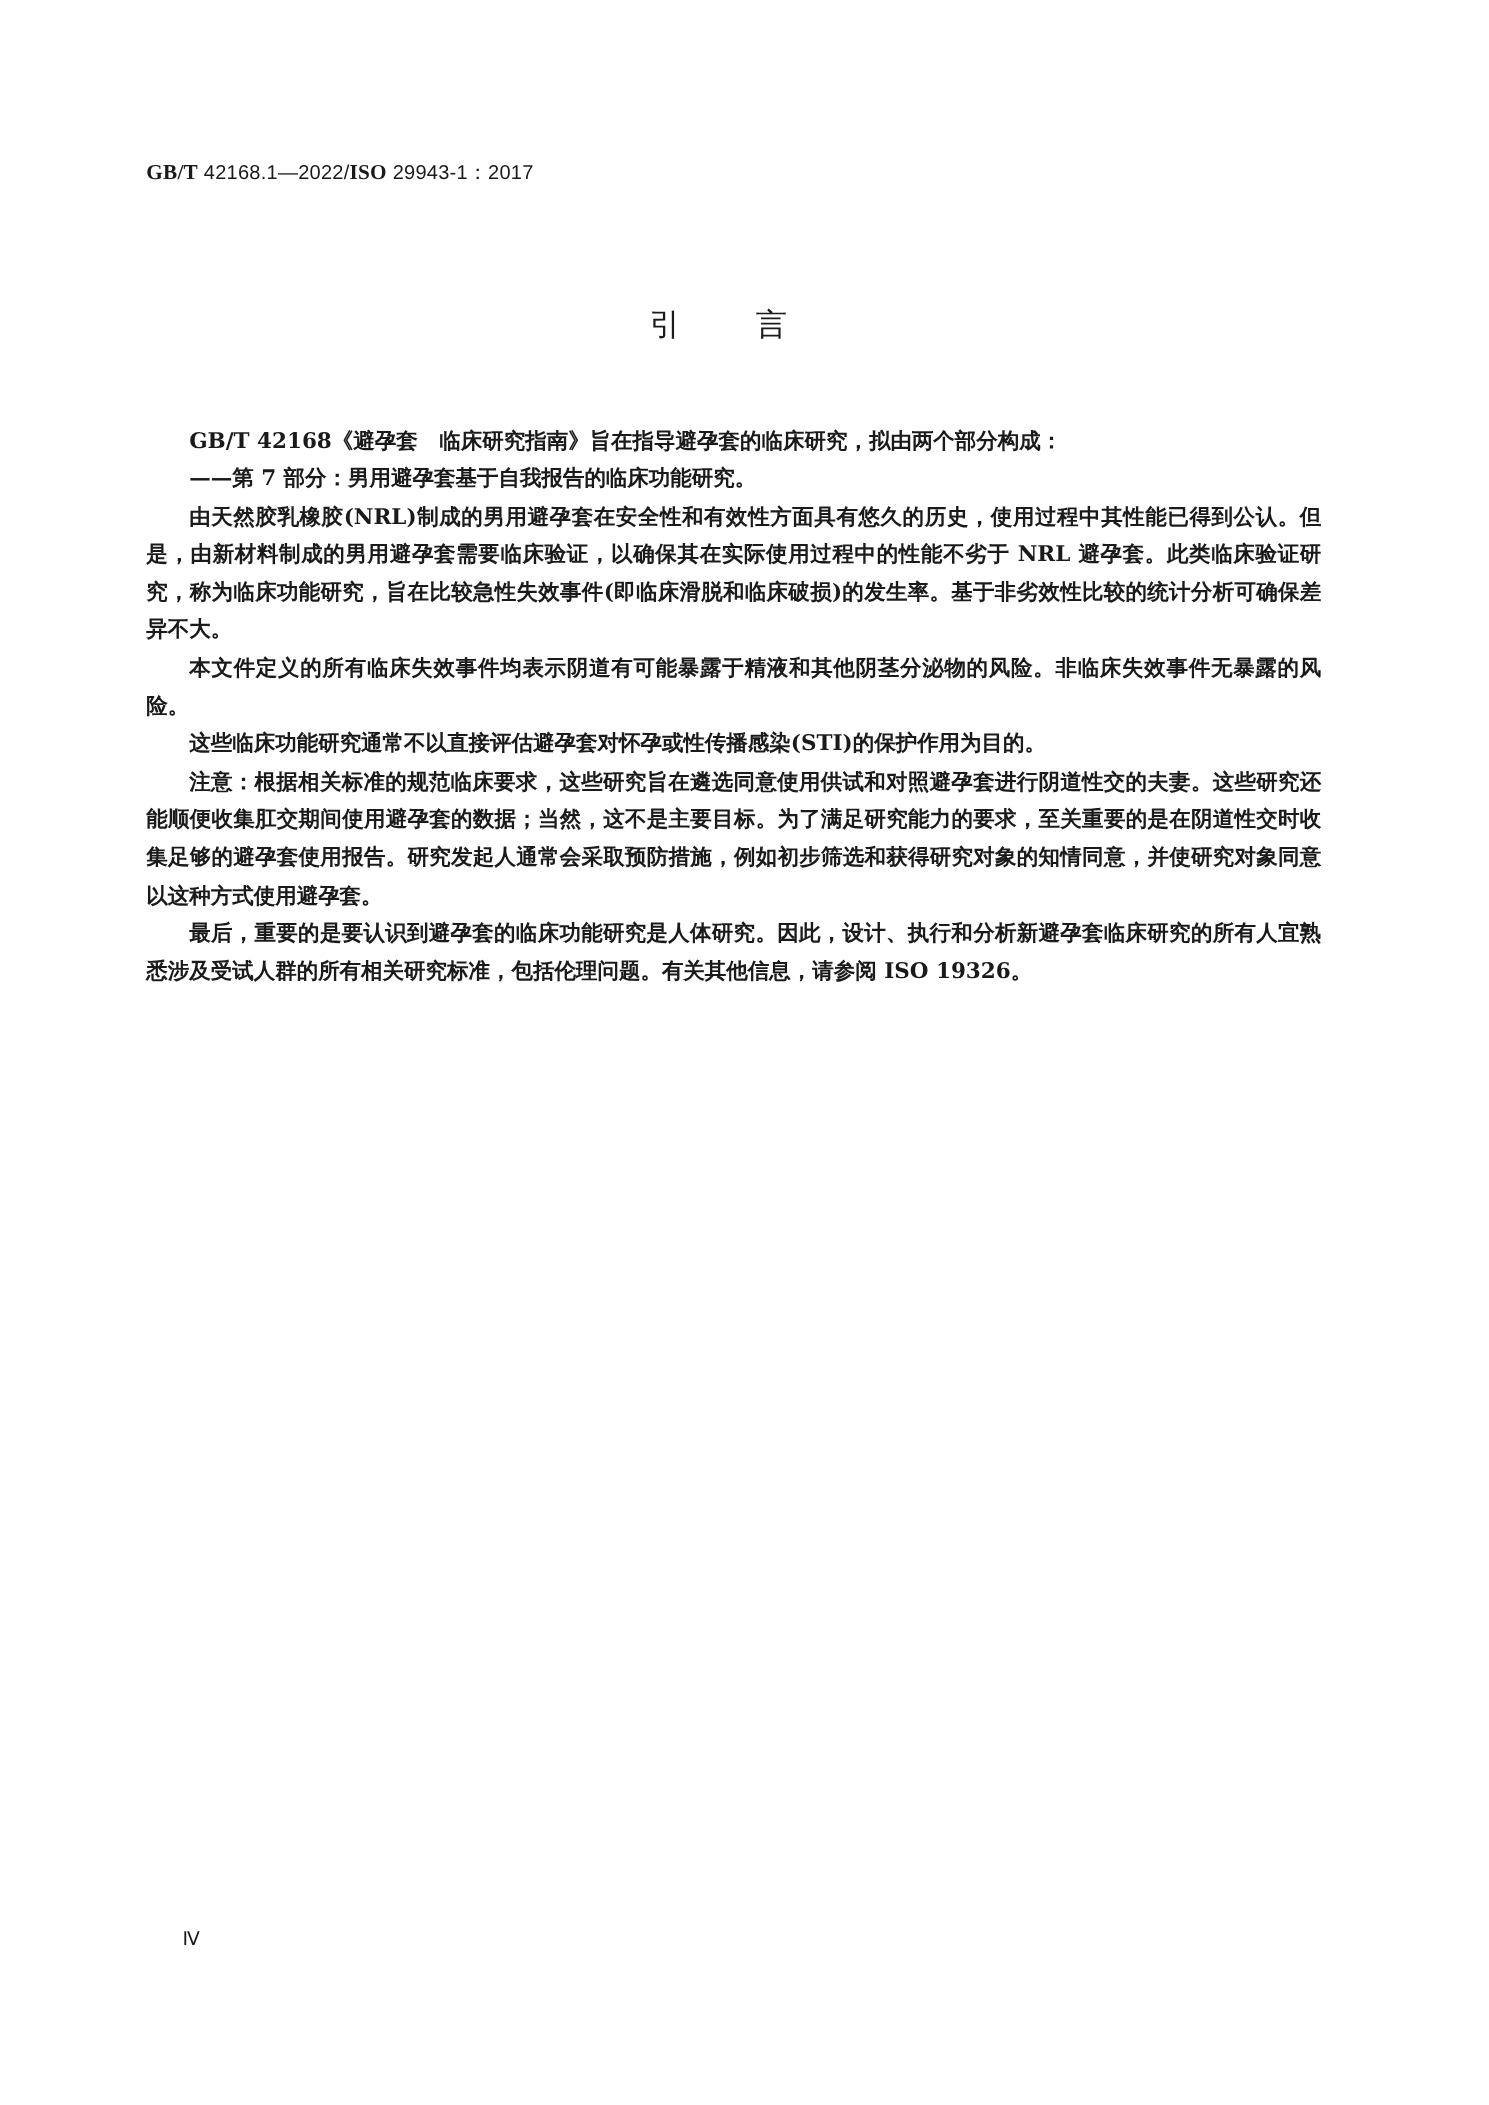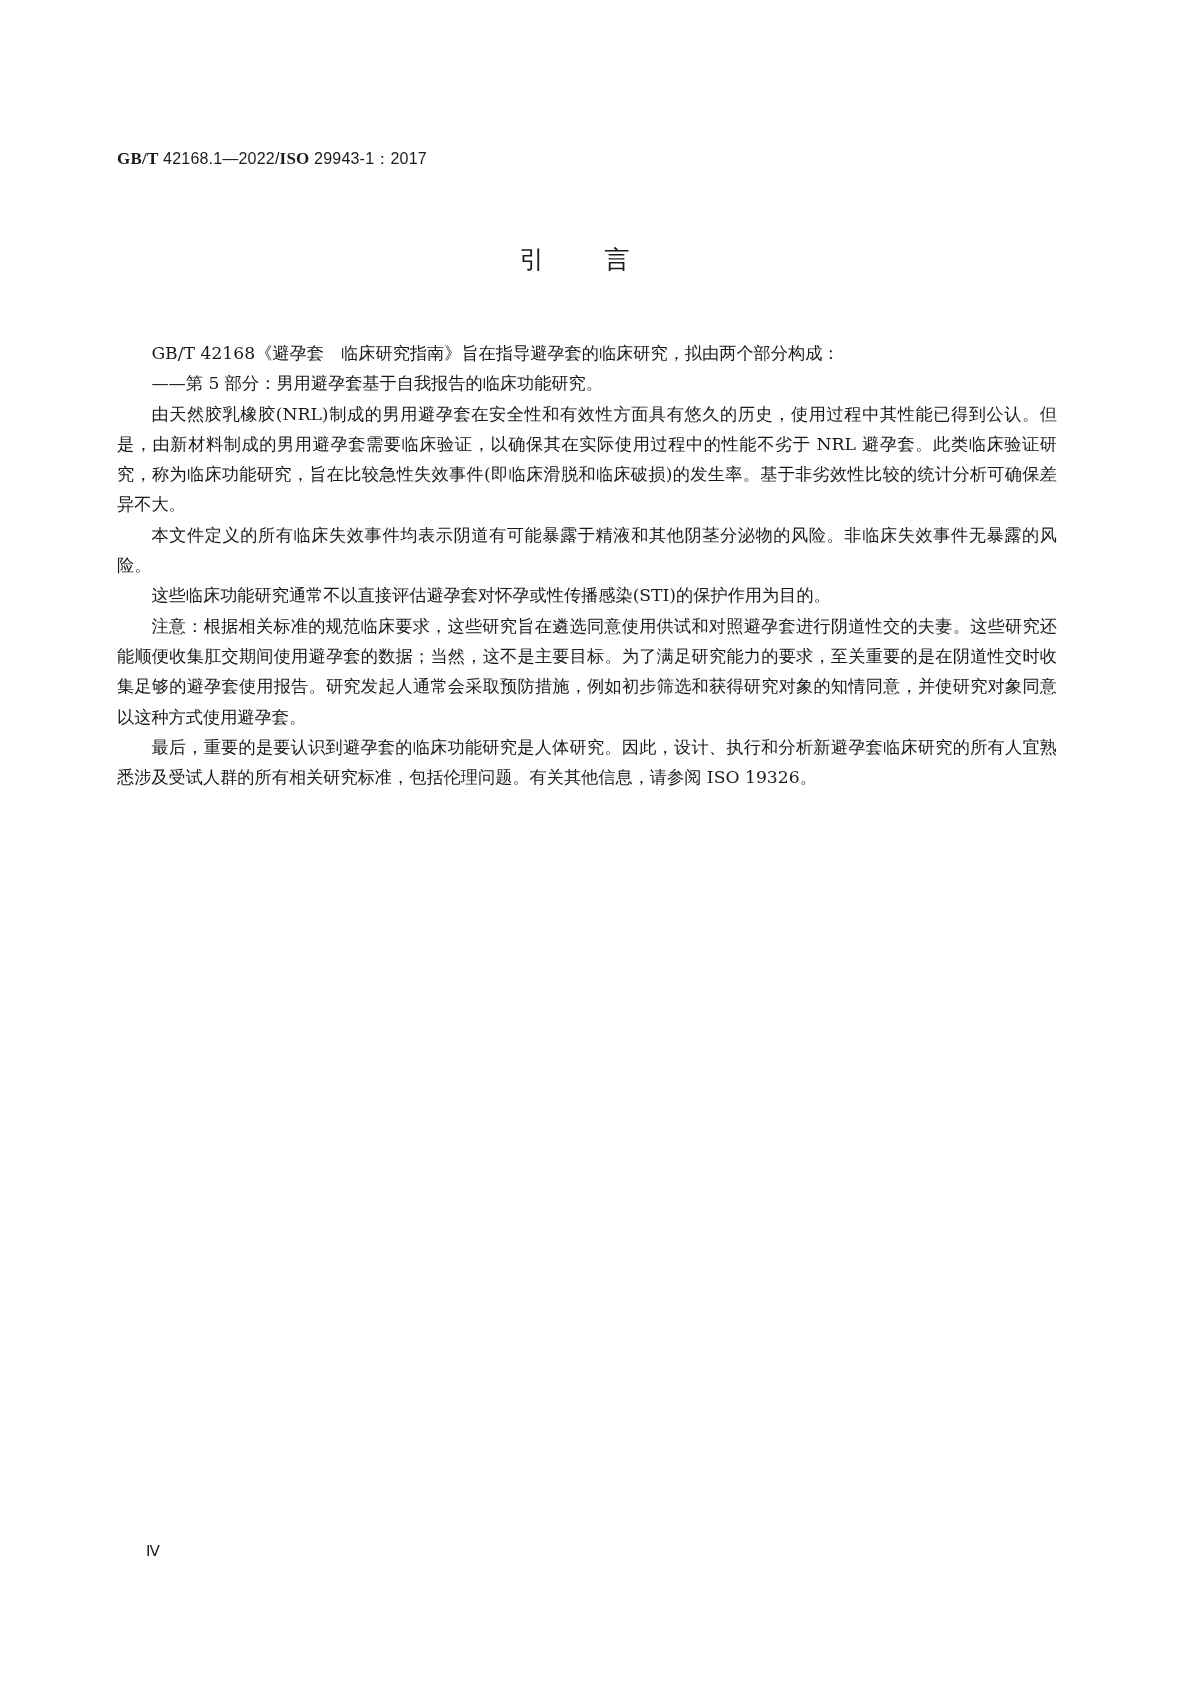--- a/index.html
+++ b/index.html
@@ -1,40 +1,40 @@
 <!DOCTYPE html>
 <html><head>
   <meta charset="utf-8">
   <style>
     html, body { margin: 0; padding: 0; background: #ffffff; }
     body { width: 1191px; height: 1684px; position: relative; overflow: hidden;
       font-family: "DejaVu Serif", "Liberation Serif", serif; color: #1a1a1a; }
-    .header { position: absolute; left: 117px; top: 149px; font-size: 16px;
+    .header { position: absolute; left: 117px; top: 128px; font-size: 16px;
       font-family: "Liberation Sans", "DejaVu Sans", sans-serif; letter-spacing: 0.2px; }
     .header .b { font-family: "Liberation Serif", serif; font-weight: bold; font-size: 17px; }
     .title { position: absolute; left: 0; width: 1149px; top: 243px; text-align: center;
       font-family: "DejaVu Sans", sans-serif; font-size: 25px; letter-spacing: 60px; text-indent: 60px; font-weight: 500; }
     .body { position: absolute; left: 117px; top: 338px; width: 940px; font-size: 17.2px; line-height: 30.3px;
-      text-align: justify; }
+      text-align: justify; font-weight: bold; }
     .body p { margin: 0; text-indent: 2em; }
     .body p.dash { text-indent: 2em; }
     .footer { position: absolute; left: 146px; top: 1542px; font-size: 15px; font-family: "Liberation Serif", serif; }
   </style>
 </head>
 <body>
 
 <div class="header">
   <span class="b">GB/T</span><span> 42168.1—2022/</span><span class="b">ISO</span><span> 29943-1：2017</span>
 </div>
 
 <div class="title">引言</div>
 
 <div class="body">
   <p>GB/T 42168《避孕套　临床研究指南》旨在指导避孕套的临床研究，拟由两个部分构成：</p>
-  <p class="dash">——第 5 部分：男用避孕套基于自我报告的临床功能研究。</p>
+  <p class="dash">——第 7 部分：男用避孕套基于自我报告的临床功能研究。</p>
   <p>由天然胶乳橡胶(NRL)制成的男用避孕套在安全性和有效性方面具有悠久的历史，使用过程中其性能已得到公认。但是，由新材料制成的男用避孕套需要临床验证，以确保其在实际使用过程中的性能不劣于 NRL 避孕套。此类临床验证研究，称为临床功能研究，旨在比较急性失效事件(即临床滑脱和临床破损)的发生率。基于非劣效性比较的统计分析可确保差异不大。</p>
   <p>本文件定义的所有临床失效事件均表示阴道有可能暴露于精液和其他阴茎分泌物的风险。非临床失效事件无暴露的风险。</p>
   <p>这些临床功能研究通常不以直接评估避孕套对怀孕或性传播感染(STI)的保护作用为目的。</p>
   <p>注意：根据相关标准的规范临床要求，这些研究旨在遴选同意使用供试和对照避孕套进行阴道性交的夫妻。这些研究还能顺便收集肛交期间使用避孕套的数据；当然，这不是主要目标。为了满足研究能力的要求，至关重要的是在阴道性交时收集足够的避孕套使用报告。研究发起人通常会采取预防措施，例如初步筛选和获得研究对象的知情同意，并使研究对象同意以这种方式使用避孕套。</p>
   <p>最后，重要的是要认识到避孕套的临床功能研究是人体研究。因此，设计、执行和分析新避孕套临床研究的所有人宜熟悉涉及受试人群的所有相关研究标准，包括伦理问题。有关其他信息，请参阅 ISO 19326。</p>
 </div>
 
 <div class="footer">Ⅳ</div>
 
 </body></html>

